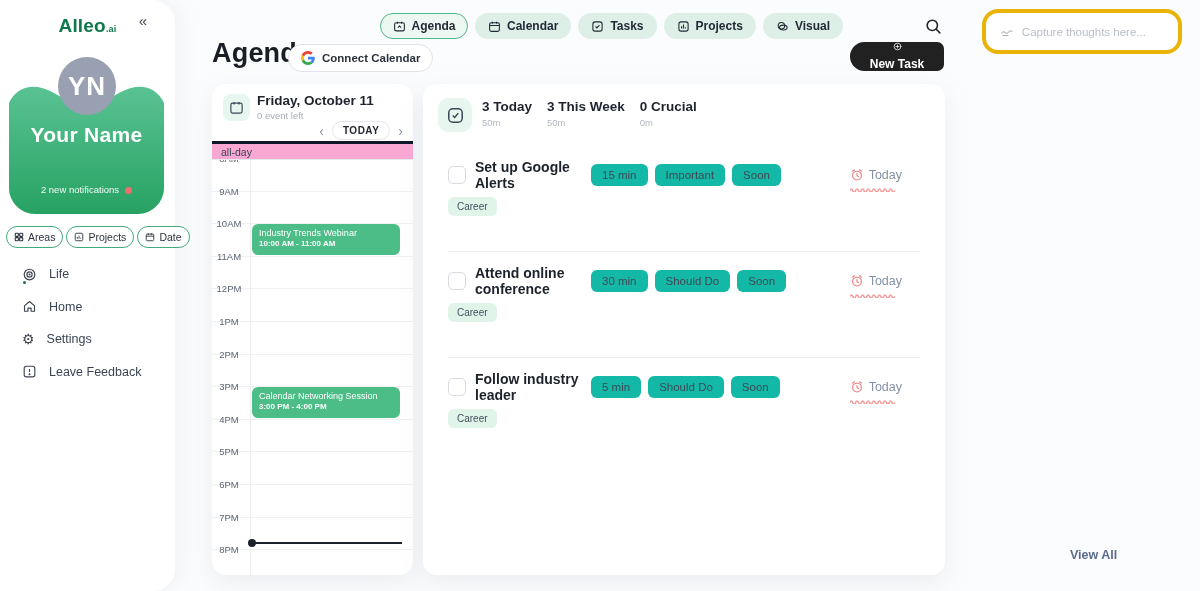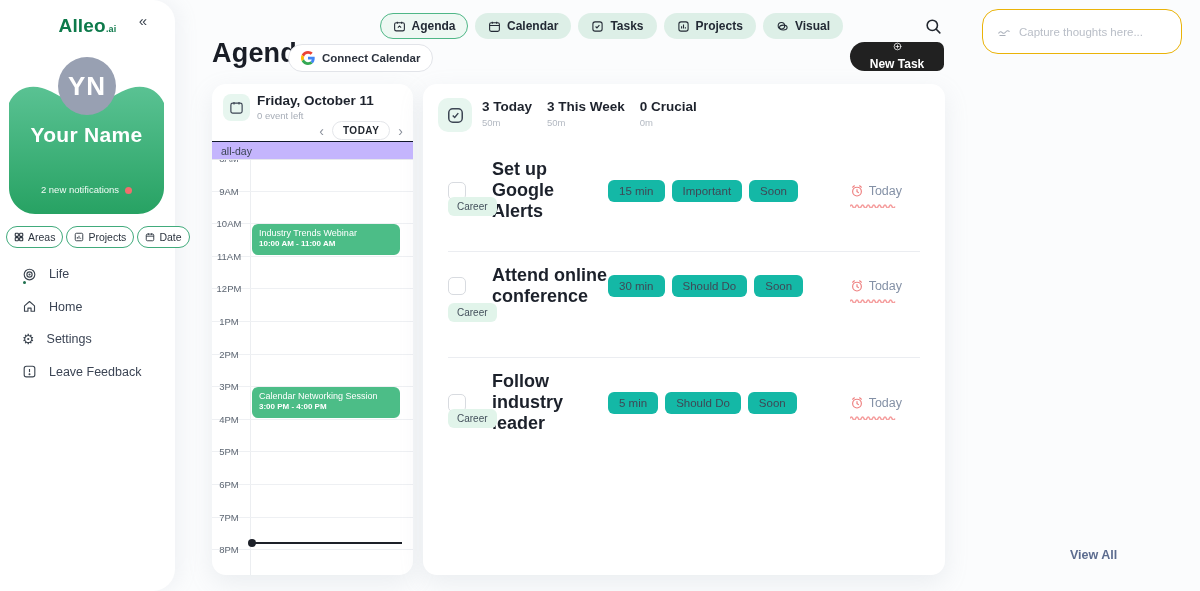--- a/index.html
+++ b/index.html
@@ -46,21 +46,21 @@
   .life-dot { position:absolute; left:1px; top:23px; width:3px; height:3px; border-radius:50%; background:#1f6f4e; }
 
   
   .tabs { position:absolute; left:380px; top:13px; display:flex; gap:7px; z-index:4; }
   .tab { display:flex; align-items:center; gap:6px; background:#ddefe7; border:none;
     border-radius:15px; padding:6px 13px; font-size:12px; font-weight:bold; color:#232a35;
     cursor:pointer; font-family:inherit; }
   .tab.active { background:#eef8f3; border:1.5px solid #4fb787; padding:4.5px 11.5px; }
   .search-btn { position:absolute; left:924px; top:17px; background:none; border:none; cursor:pointer; }
   .capture { position:absolute; left:982px; top:9px; width:200px; height:45px;
-    background:#fff; border:1px solid #eab308; border-radius:16px;
+    background:#fff; border:4px solid #eab308; border-radius:16px;
     display:flex; align-items:center; gap:8px; padding:0 14px; }
   .capture input { border:none; outline:none; width:100%; font-size:11.5px;
     color:#3b4454; background:transparent; font-family:inherit; }
   .capture input::placeholder { color:#b9bec7; }
 
   
   .page-title { position:absolute; left:212px; top:38px; font-size:27px; font-weight:800;
     color:#191d26; letter-spacing:.2px; z-index:4; }
   .connect-btn { position:absolute; left:288px; top:44px; display:flex; align-items:center; gap:7px;
     background:#fff; border:1px solid #e2e4e9; border-radius:16px; padding:6px 12px;
@@ -81,22 +81,22 @@
     background:#e7f6ef; border-radius:8px; display:flex; align-items:center; justify-content:center; }
   .cal-date { position:absolute; left:45px; top:9px; font-size:13.5px; font-weight:bold; color:#1e232d; }
   .cal-sub { position:absolute; left:45px; top:26px; font-size:9.5px; color:#a7adb7; }
   .cal-nav { position:absolute; right:8px; top:37px; display:flex; align-items:center; gap:6px; }
   .chev { background:none; border:none; font-size:14px; color:#8a909b; cursor:pointer; padding:0 2px; }
   .today-btn { background:#fff; border:1px solid #e4e6ea; border-radius:12px; padding:3px 10px;
     font-size:10px; font-weight:bold; letter-spacing:.5px; color:#22272f; cursor:pointer; font-family:inherit; }
 
   
   .grid { position:absolute; left:0; top:0; right:0; bottom:0; }
-  .allday-row { position:absolute; left:0; right:0; top:57px; height:19px; background:#c4b5fd;
-    border-top:1px solid #0f172a; border-bottom:1px solid #e6e8ec; z-index:2;
+  .allday-row { position:absolute; left:0; right:0; top:57px; height:19px; background:#f9a8d4;
+    border-top:3px solid #0f172a; border-bottom:1px solid #e6e8ec; z-index:2;
     font-size:10.5px; color:#3b4454; display:flex; align-items:center; padding-left:9px; }
   .vline { position:absolute; left:38px; top:57px; bottom:0; width:1px; background:#eceef1; }
   .hline { position:absolute; left:0; right:0; height:0; border-top:1px solid #eef0f3; }
   .hlabel { position:absolute; left:0; width:34px; text-align:center; transform:translateY(-50%);
     font-size:9.5px; color:#5d6672; background:transparent; }
   .event { position:absolute; left:40px; width:148px; height:31px; background:#4cbd87;
     border-radius:6px; padding:4px 7px; color:#fff; cursor:pointer; }
   .event .ev-title { font-size:9px; line-height:11px; white-space:nowrap; overflow:hidden; }
   .event .ev-time { font-size:8px; font-weight:bold; line-height:10px; }
   .now-line { position:absolute; left:38px; right:11px; top:458px; height:2px; background:#1d2129; }
@@ -109,21 +109,21 @@
   .stats { position:absolute; left:59px; top:15px; display:flex; gap:15px; }
   .stat .stat-line { font-size:13.5px; font-weight:bold; color:#1e232d; white-space:nowrap; }
   .stat .stat-dur { font-size:9.5px; color:#b3b9c2; margin-top:3px; }
 
   
   .task-row { position:absolute; left:25px; right:25px; height:106px; }
   .task-row.divided { border-bottom:1px solid #ebedf1; }
   .trow-main { position:absolute; left:0; right:0; top:13px; display:flex; align-items:center; }
   .checkbox { width:18px; height:18px; border:1.5px solid #d8dbe0; border-radius:5px;
     background:#fff; cursor:pointer; flex:none; }
-  .task-title { font-size:18px; font-weight:bold; color:#1c212b; margin-left:26px; width:116px; flex:none; }
+  .task-title { font-size:14px; font-weight:bold; color:#1c212b; margin-left:9px; width:116px; flex:none; }
   .badges { display:flex; gap:7px; }
   .badge { background:#14b8a6; border-radius:6px; padding:5px 11px; font-size:11.5px; color:#3f4856; white-space:nowrap;text-align:center; }
   .due { margin-left:auto; margin-right:18px; position:relative; display:flex; align-items:center; gap:5px; cursor:pointer; }
   .due-label { font-size:12.5px; color:#8491a6; }
   .due .squiggle { position:absolute; left:0; top:19px; }
   .tag { position:absolute; left:0px; top:51px; display:inline-block; background:#e1f4ea;
     border-radius:6px; padding:4px 9px; font-size:10px; color:#44505c; }
 
   .view-all { position:absolute; left:1063px; top:548px; font-size:12.5px; font-weight:bold;
     color:#5c6c8f; cursor:pointer; z-index:4;margin-left:7px; }

